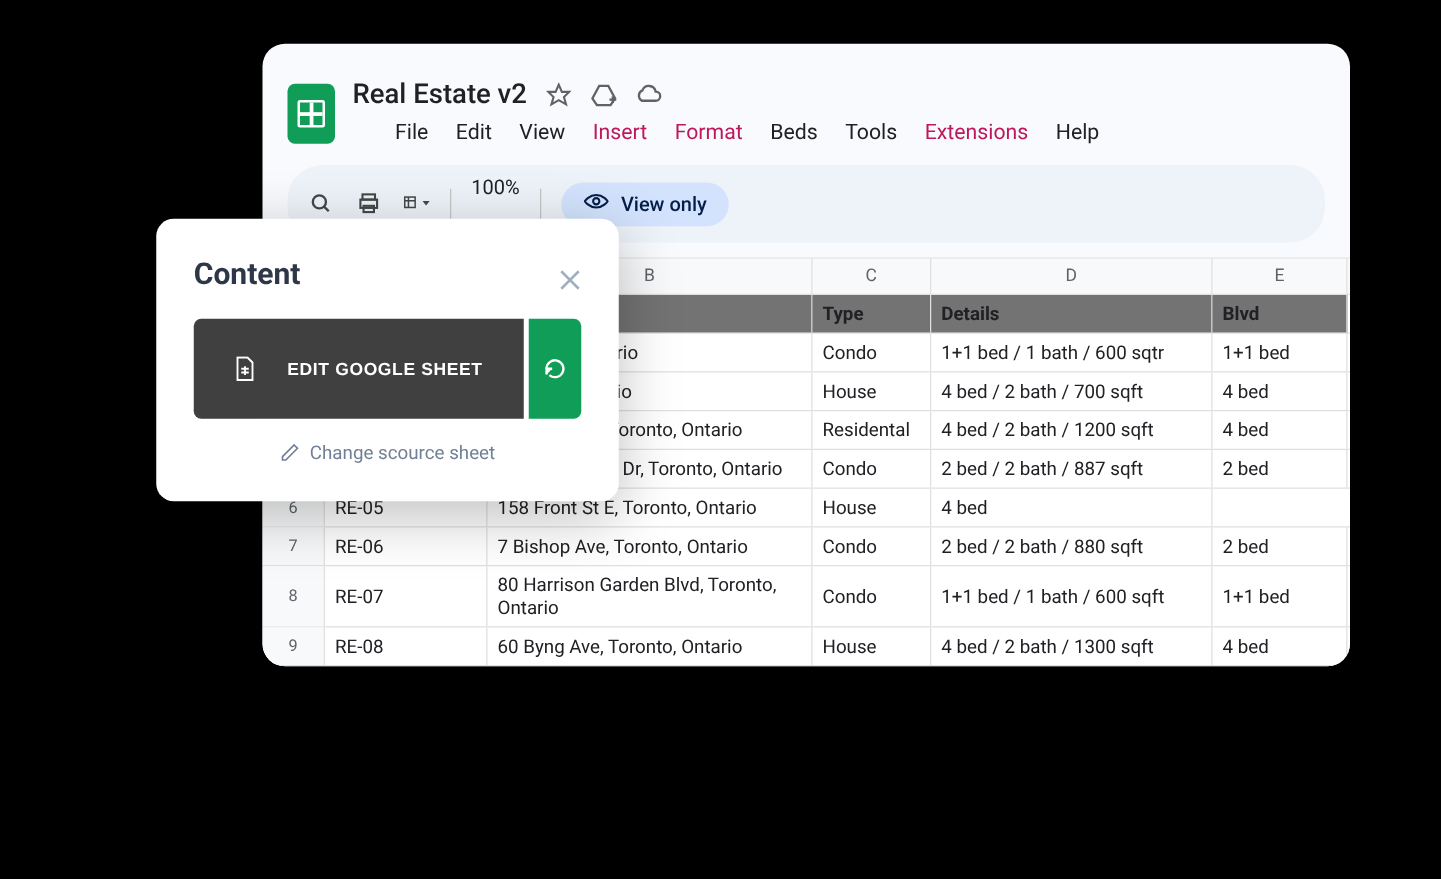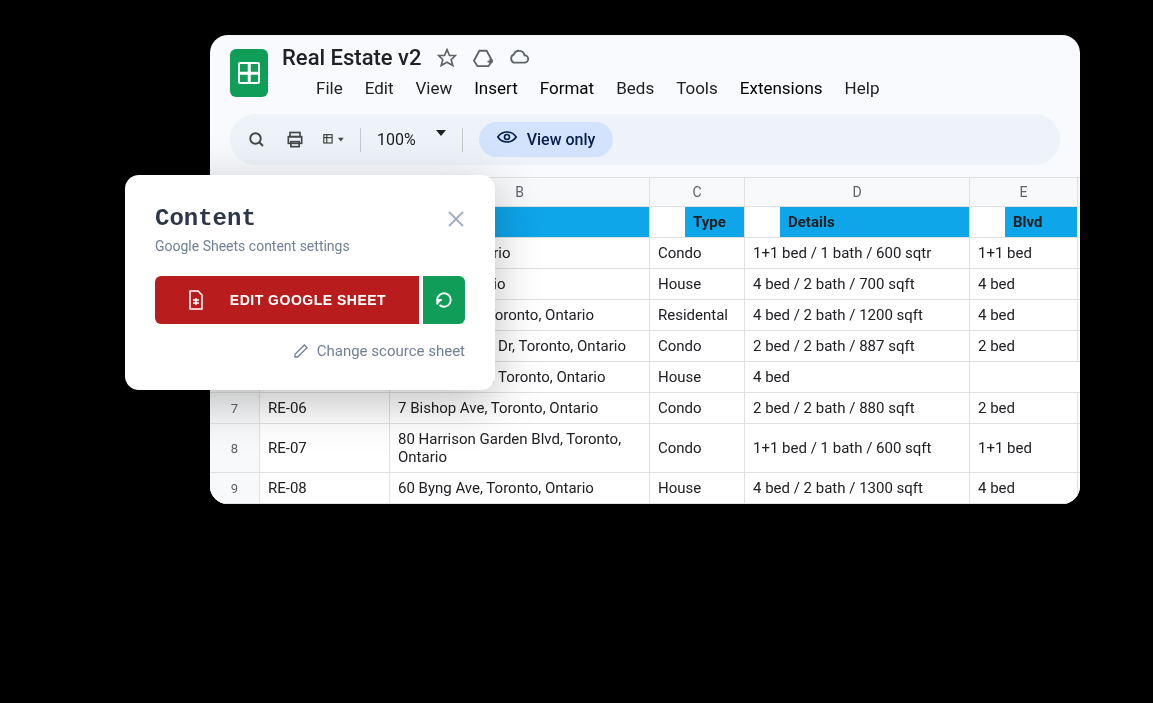--- a/index.html
+++ b/index.html
@@ -15,21 +15,21 @@
       position: absolute;
       top: 35px;
       left: 210px;
       width: 870px;
       background: #f8fafd;
       border-radius: 18px;
       box-shadow: 0 10px 40px rgba(0,0,0,0.3);
       overflow: hidden;
     }
     .header {
-      padding: 10px 20px 0 20px;
+      padding: 28px 20px 0 20px;
       display: flex;
       align-items: flex-start;
       gap: 14px;
     }
     .sheets-logo {
       width: 38px;
       height: 48px;
       background: #0f9d58;
       border-radius: 6px;
       display: flex;
@@ -89,21 +89,21 @@
       gap: 18px;
       margin-top: 4px;
       margin-left: 32px;
     }
     .menu-item {
       font-size: 17px;
       color: #202124;
       padding: 4px 2px;
       cursor: pointer;
     }
-    .menu-item.disabled { color: #000000; }
+    .menu-item.disabled { color: #be185d; }
     .toolbar {
       margin: 12px 20px;
       background: #eef2f9;
       border-radius: 28px;
       padding: 8px 16px;
       display: flex;
       align-items: center;
       gap: 16px;
     }
     .tb-icon {
@@ -114,20 +114,21 @@
       align-items: center;
       justify-content: center;
       cursor: pointer;
     }
     .zoom {
       font-size: 16px;
       color: #202124;
       display: flex;
       align-items: flex-start;
       gap: 20px;
+      flex-direction: column;
     }
     .divider {
       width: 1px;
       height: 24px;
       background: #c4c7c5;
     }
     .view-only {
       background: #d3e3fd;
       border-radius: 20px;
       padding: 8px 18px;
@@ -154,22 +155,21 @@
       text-align: center;
       border-right: 1px solid #e0e0e0;
     }
     .row {
       display: grid;
       grid-template-columns: 50px 130px 260px 95px 225px 108px;
       border-bottom: 1px solid #e0e0e0;
     }
     .row.header-row .cell {
       font-weight: 700;
-      background: #0ea5e9;
-      margin-left: 35px;
+      background: #737373;
     }
     .cell {
       padding: 6px 8px;
       font-size: 15px;
       color: #202124;
       border-right: 1px solid #e0e0e0;
       display: flex;
       align-items: center;
       word-break: break-word;
     }
@@ -186,22 +186,21 @@
       left: 125px;
       width: 370px;
       background: #fff;
       border-radius: 14px;
       box-shadow: 0 12px 48px rgba(0,0,0,0.25);
       padding: 30px;
     }
     .modal-header {
       display: flex;
       justify-content: space-between;
-      align-items: center;
-      font-family: Liberation Mono, monospace;
+      align-items: flex-end;
     }
     .modal-title {
       font-size: 24px;
       font-weight: 700;
       color: #2d3748;
     }
     .modal-close {
       color: #a0aec0;
       font-size: 22px;
       cursor: pointer;
@@ -212,25 +211,25 @@
       color: #718096;
       margin-top: 6px;
     }
     .modal-buttons {
       display: flex;
       gap: 4px;
       margin-top: 22px;
     }
     .edit-btn {
       flex: 1;
-      background: #b91c1c;
+      background: #404040;
       color: #fff;
       border: none;
       border-radius: 6px 0 0 6px;
-      padding: 14px 12px;
+      padding: 30px 12px;
       font-size: 14px;
       font-weight: 700;
       letter-spacing: 0.5px;
       display: flex;
       align-items: center;
       justify-content: center;
       gap: 26px;
       cursor: pointer;
     }
     .refresh-btn {
@@ -244,21 +243,21 @@
       justify-content: center;
       cursor: pointer;
     }
     .change-link {
       margin-top: 18px;
       text-align: center;
       font-size: 15px;
       color: #718096;
       display: flex;
       align-items: center;
-      justify-content: flex-end;
+      justify-content: center;
       gap: 8px;
       cursor: pointer;
     }
     svg { display: block; }
   </style>
 </head>
 <body>
 
 <div class="sheets-window">
   <div class="header">
@@ -429,21 +428,20 @@
 <div class="content-modal">
   <div class="modal-header">
     <div class="modal-title">Content</div>
     <div class="modal-close">
       <svg width="18" height="18" viewBox="0 0 18 18" stroke="currentColor" stroke-width="2">
           <line x1="2" y1="2" x2="16" y2="16"></line>
           <line x1="16" y1="2" x2="2" y2="16"></line>
         </svg>
     </div>
   </div>
-  <div class="modal-subtitle">Google Sheets content settings</div>
   <div class="modal-buttons">
     <button class="edit-btn">
       <svg width="16" height="20" viewBox="0 0 16 20" fill="none" stroke="#fff" stroke-width="1.5">
           <path d="M2 1h8l4 4v14H2z"></path>
           <line x1="5" y1="10" x2="11" y2="10"></line>
           <line x1="5" y1="13" x2="11" y2="13"></line>
           <line x1="8" y1="8" x2="8" y2="15"></line>
         </svg>
       <span>EDIT GOOGLE SHEET</span>
     </button>

